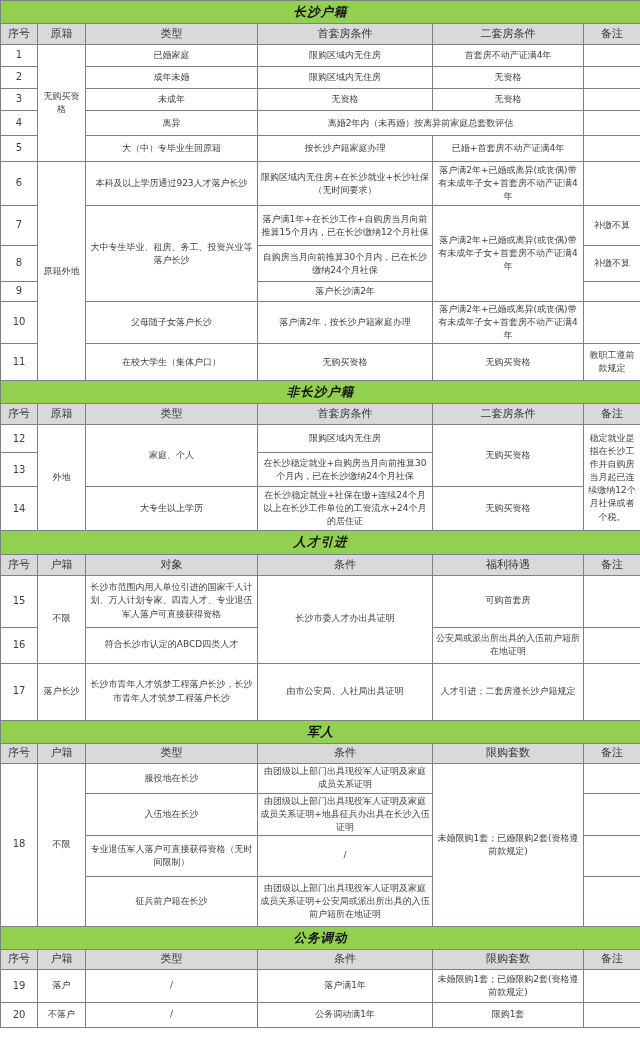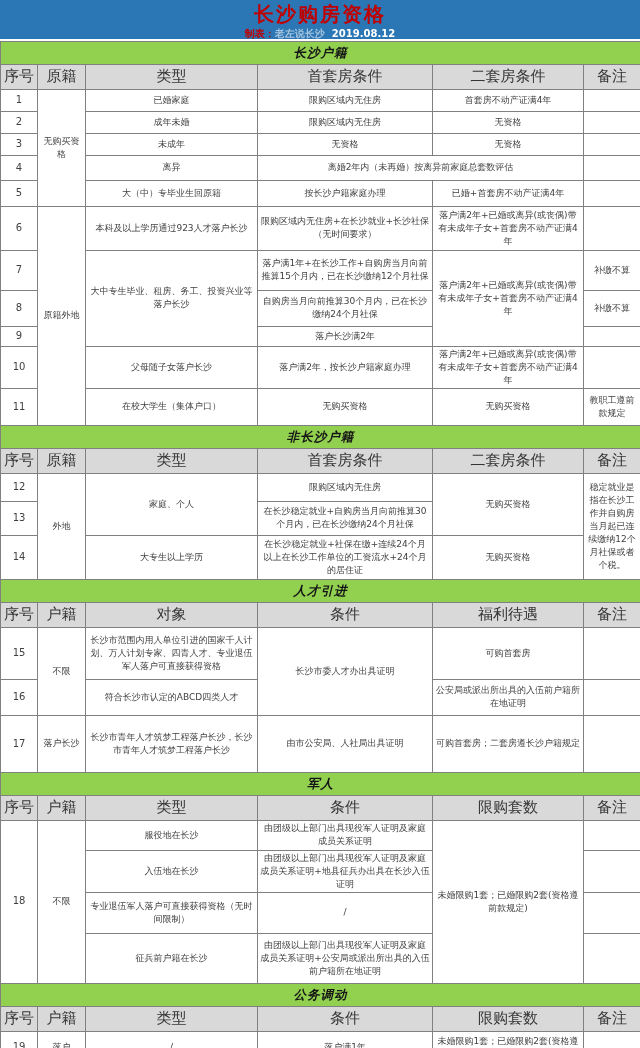--- a/index.html
+++ b/index.html
@@ -54,33 +54,29 @@
     color:#161616;
     font-weight:bold;
     font-size:12.5px;
     letter-spacing:1px;
     padding:2px;
     font-style:italic;
   }
   tr.ch td {
     background:var(--colhead_gray,#d9d9d9);
     color:#353535;
-    font-size:15px;
+    font-size:11px;
   }
   td.num { font-size:10px; }
 </style>
 </head>
 <body>
 
 <div class="page">
 
-  <div class="top">
-    <div class="title">长沙购房资格</div>
-    <div class="byline"><span class="bl-label">制表：</span><span class="bl-author">老左说长沙</span><span class="bl-date">2019.08.12</span></div>
-  </div>
 
   <table>
     <colgroup>
       <col class="c-no">
         <col class="c-origin">
         <col class="c-type">
         <col class="c-first">
         <col class="c-second">
         <col class="c-note">
     </colgroup>
@@ -225,21 +221,21 @@
         <td class="num">16</td>
         <td>符合长沙市认定的ABCD四类人才</td>
         <td>公安局或派出所出具的入伍前户籍所在地证明</td>
         <td></td>
       </tr>
       <tr style="height:57px">
         <td class="num">17</td>
         <td>落户长沙</td>
         <td>长沙市青年人才筑梦工程落户长沙，长沙市青年人才筑梦工程落户长沙</td>
         <td>由市公安局、人社局出具证明</td>
-        <td>可购首套房；二套房遵长沙户籍规定</td>
+        <td>人才引进；二套房遵长沙户籍规定</td>
         <td></td>
       </tr>
 
       <tr class="sec" style="height:22px">
         <td colspan="6">军人</td>
       </tr>
       <tr class="ch" style="height:20px">
         <td>序号</td>
         <td>户籍</td>
         <td>类型</td>

